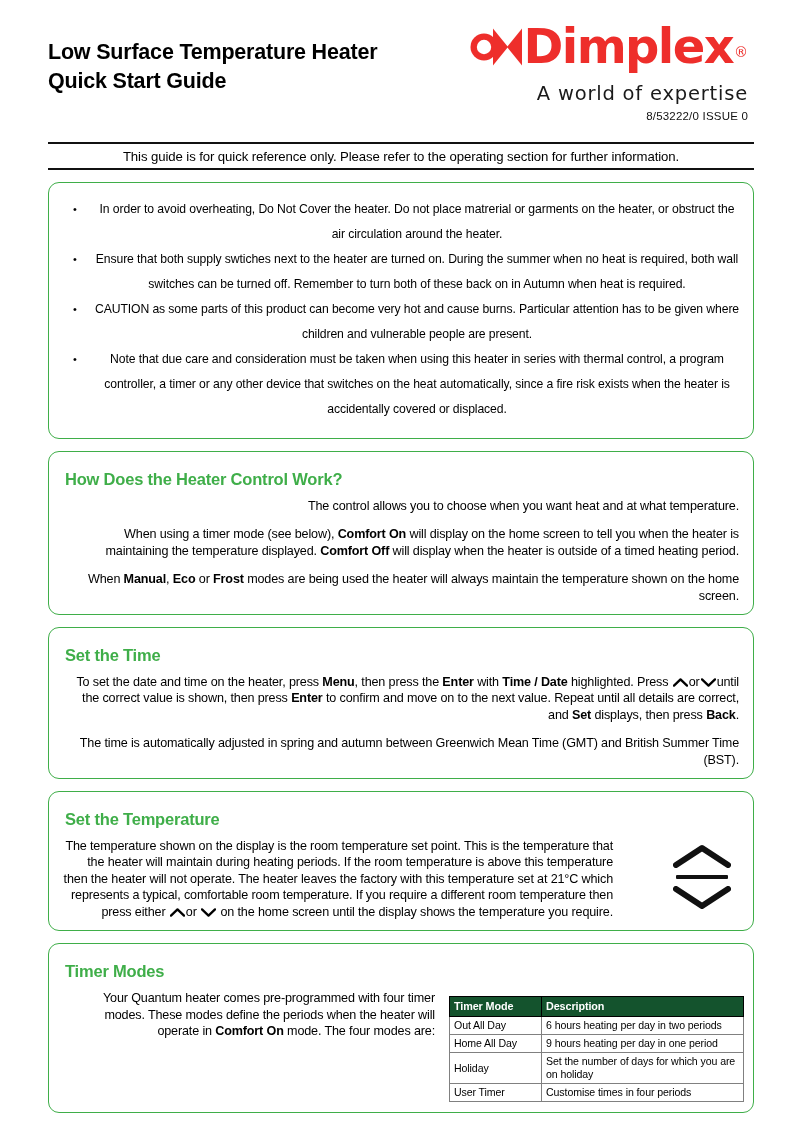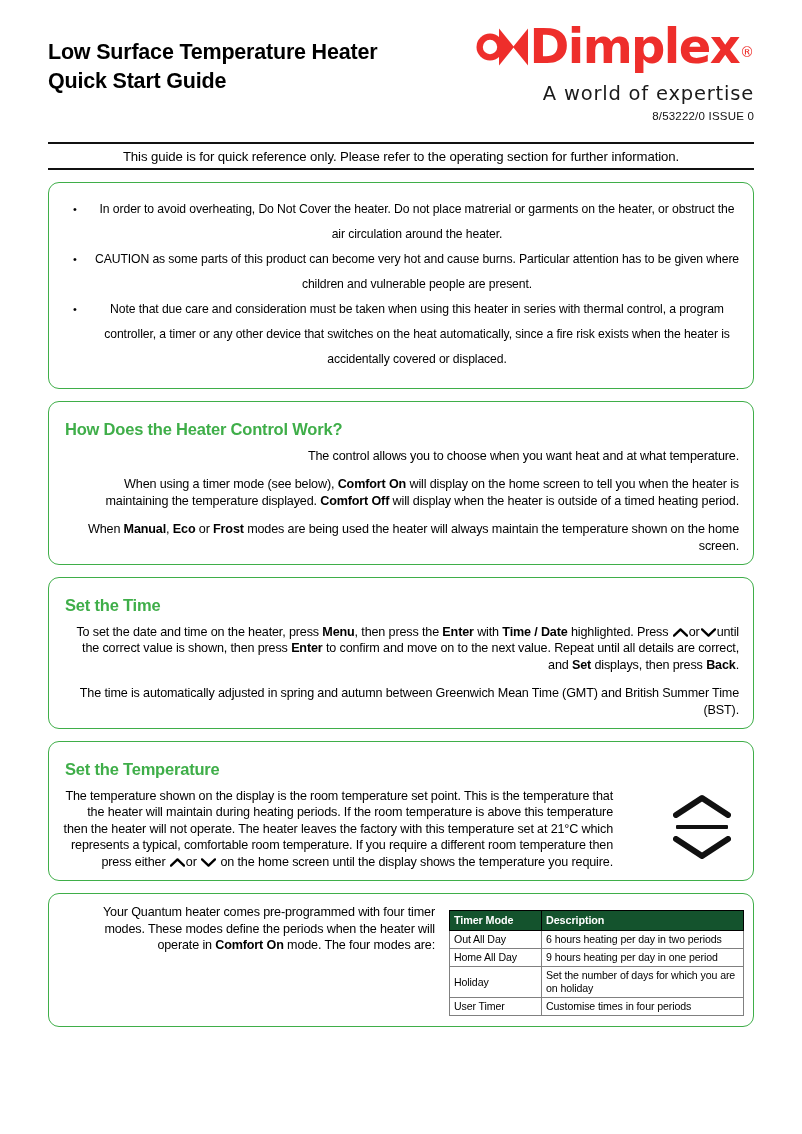--- a/index.html
+++ b/index.html
@@ -39,21 +39,21 @@
     font-weight: bold;
     font-size: 21.5px;
     line-height: 29px;
     letter-spacing: -0.2px;
     color: #000;
     white-space: nowrap;
   }
 
   .brand-block {
     position: absolute;
-    right: 0;
+    right: 6px;
     top: 22px;
     width: 300px;
     text-align: right;
   }
   .logo-row {
     display: flex;
     align-items: flex-start;
     justify-content: flex-end;
     height: 58px;
   }
@@ -246,20 +246,21 @@
     </div>
   </div>
 
   <div class="rule"></div>
   <div class="guide-note">This guide is for quick reference only. Please refer to the operating section for further information.</div>
   <div class="rule"></div>
 
   <div class="gbox warn">
     <ul class="bullets">
       <li>In order to avoid overheating, Do Not Cover the heater. Do not place matrerial or garments on the heater, or obstruct the air circulation around the heater.</li>
+      <li>Ensure that both supply swtiches next to the heater are turned on. During the summer when no heat is required, both wall switches can be turned off. Remember to turn both of these back on in Autumn when heat is required.</li>
       <li>CAUTION as some parts of this product can become very hot and cause burns. Particular attention has to be given where children and vulnerable people are present.</li>
       <li>Note that due care and consideration must be taken when using this heater in series with thermal control, a program controller, a timer or any other device that switches on the heat automatically, since a fire risk exists when the heater is accidentally covered or displaced.</li>
     </ul>
   </div>
 
   <div class="gbox">
     <div class="sect-head">How Does the Heater Control Work?</div>
     <div class="body-text">
       <p>The control allows you to choose when you want heat and at what temperature.</p>
       <p><span>When using a timer mode (see below), </span><b>Comfort On</b><span> will display on the home screen to tell you when the heater is maintaining the temperature displayed. </span><b>Comfort Off</b><span> will display when the heater is outside of a timed heating period.</span></p>
@@ -295,20 +296,21 @@
           </svg>
         <div class="key-bar"></div>
         <svg width="58" height="24" viewBox="0 0 58 24">
             <path d="M3 3 L29 20 L55 3" fill="none" stroke="#111" stroke-width="6" stroke-linecap="round" stroke-linejoin="round"></path>
           </svg>
       </div>
     </div>
   </div>
 
   <div class="gbox">
+    <div class="sect-head">Timer Modes</div>
     <div class="timer-wrap">
       <div class="timer-left body-text">
         <p><span>Your Quantum heater comes pre-programmed with four timer modes. These modes define the periods when the heater will operate in </span><b>Comfort On</b><span> mode. The four modes are:</span></p>
       </div>
       <div class="timer-right">
         <table class="tm">
           <colgroup>
               <col class="c1">
               <col class="c2">
             </colgroup>

